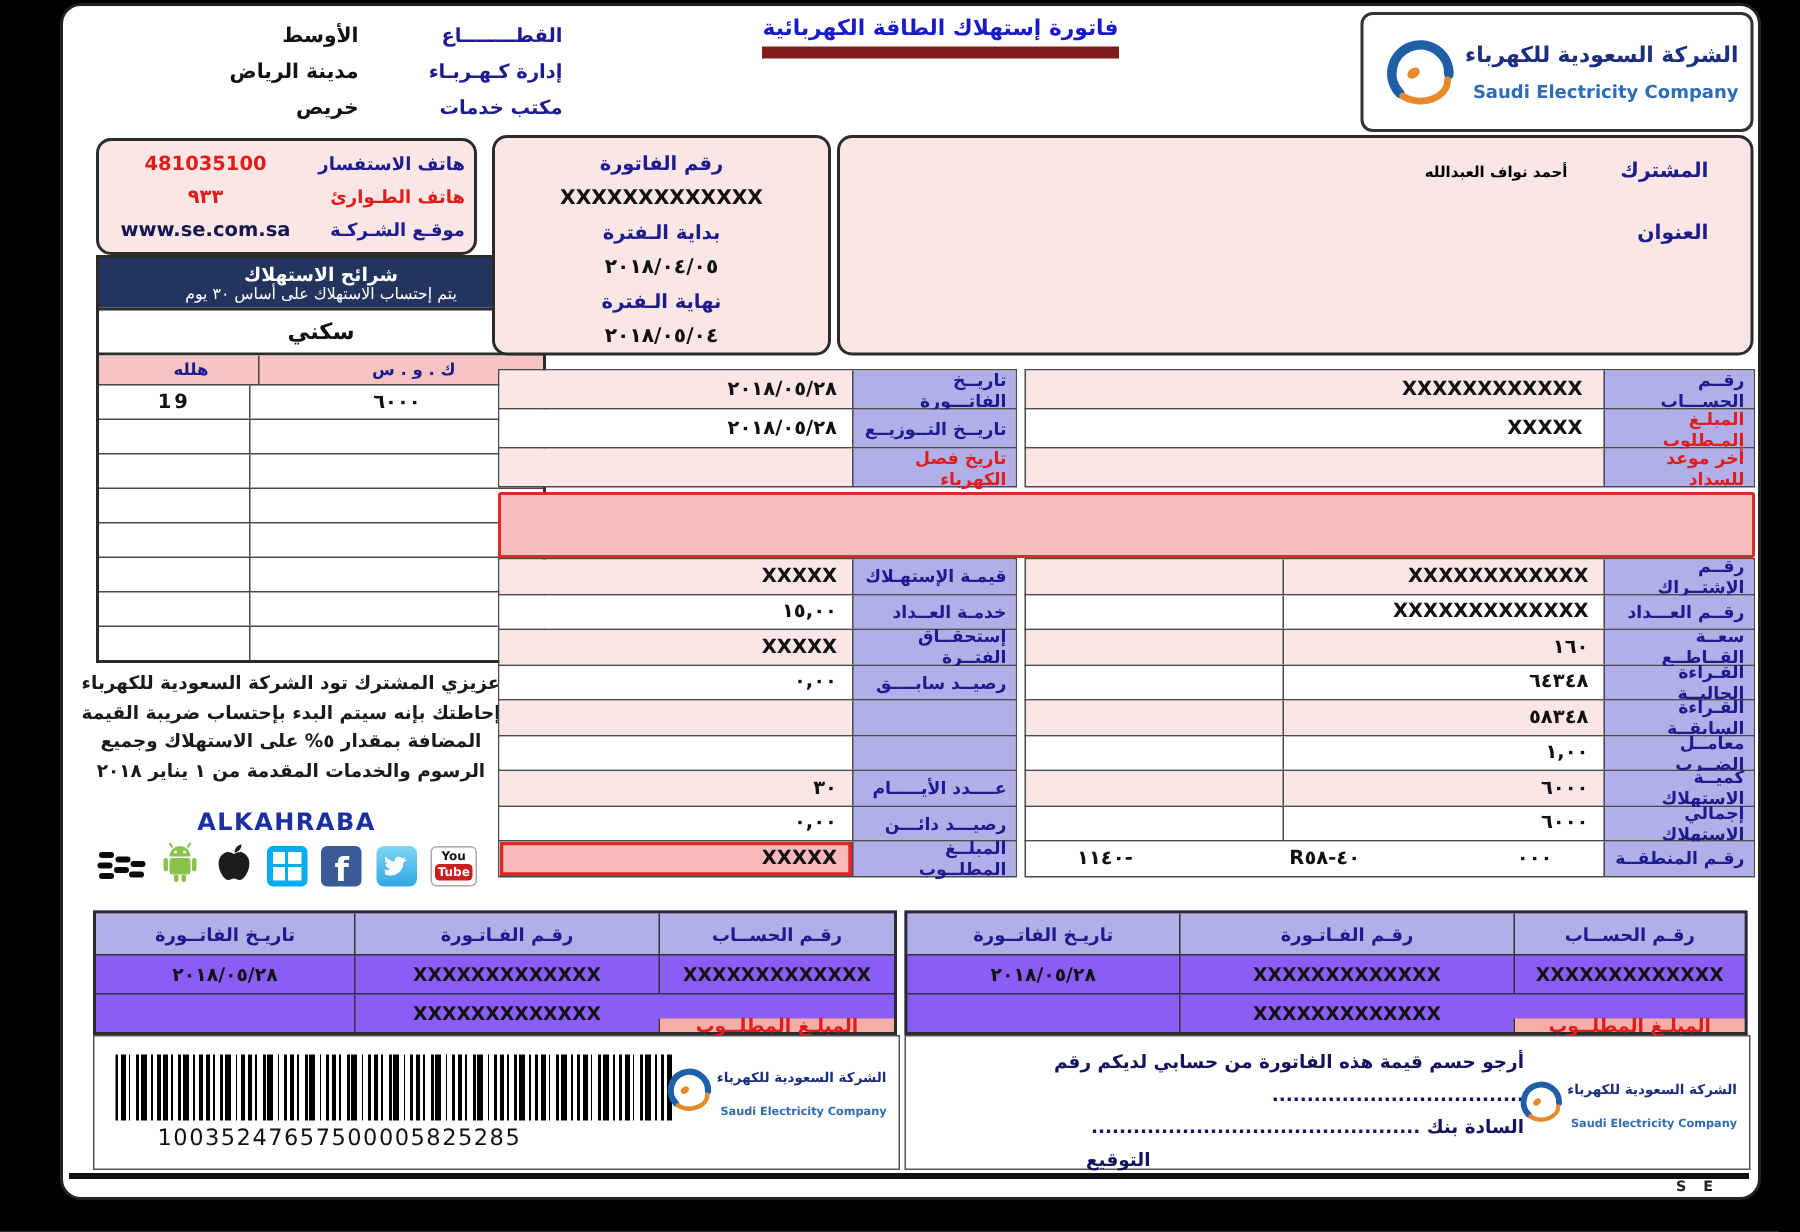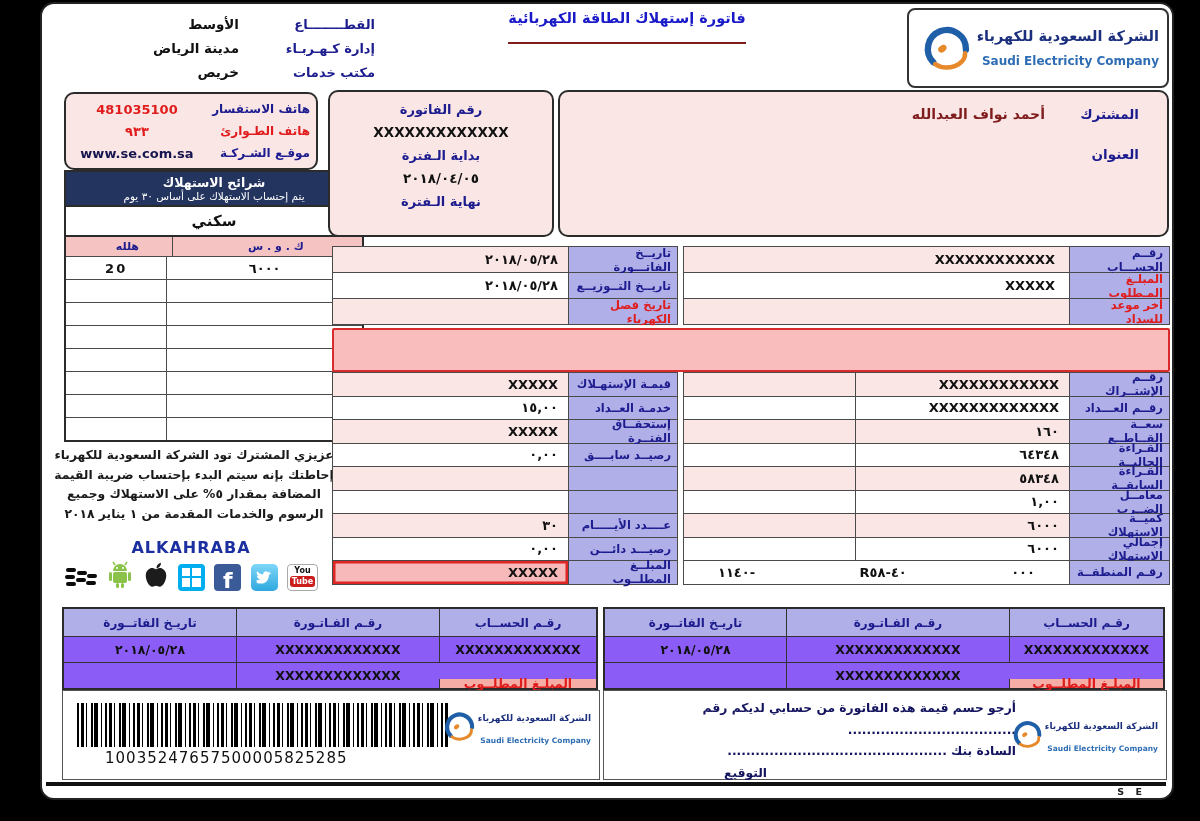--- a/index.html
+++ b/index.html
@@ -11,21 +11,21 @@
   .navy{color:#1c1c8f;}
   .red{color:#e01c1c;}
 
   
   .sector{left:105px;top:8px;width:228px;direction:rtl;}
   .sector .srow{display:flex;height:24px;align-items:center;}
   .sector .slbl{width:122px;text-align:right;font-size:13px;font-weight:bold;color:#1c1c8f;}
   .sector .sval{flex:1;text-align:right;font-size:13.5px;font-weight:bold;color:#111;padding-right:14px;}
   .title{left:420px;top:4px;width:330px;text-align:center;}
   .title span{display:inline-block;color:#1a1ac8;font-weight:bold;font-size:14.5px;
-    border-bottom:2px solid #7f1d1d;padding-bottom:16px;}
+    border-bottom:8px solid #7f1d1d;padding-bottom:4px;}
   .logobox{left:865px;top:4px;width:262px;height:80px;border:2px solid #333;border-radius:8px;
     background:#fff;display:flex;align-items:center;padding:0 8px;box-sizing:border-box;}
   .logotxt{flex:1;text-align:right;line-height:1.5;}
   .logotxt .ar{color:#1c2f7d;font-weight:bold;font-size:14.5px;}
   .logotxt .en{color:#2e6db4;font-weight:bold;font-size:12px;}
 
   
   .pinkbox{border:2px solid #2b2b2b;border-radius:10px;background:#fbe6e6;box-sizing:border-box;}
   .phone{left:22px;top:88px;width:254px;height:78px;padding:4px 6px;direction:rtl;}
   .phone .prow{display:flex;height:22px;align-items:center;}
@@ -54,21 +54,21 @@
   .appicons{left:22px;top:556px;width:254px;height:34px;display:flex;
     align-items:center;justify-content:space-between;}
 
   
   .invbox{left:286px;top:86px;width:226px;height:147px;text-align:center;padding-top:6px;}
   .invbox .il{font-size:13px;font-weight:bold;color:#1c1c8f;height:23px;line-height:23px;}
   .invbox .iv{font-size:13.5px;font-weight:bold;color:#111;height:23px;line-height:23px;}
   .subbox{left:516px;top:86px;width:611px;height:147px;direction:rtl;padding:14px 28px;box-sizing:border-box;}
   .subbox .row1{display:flex;align-items:baseline;}
   .subbox .sl{font-size:13.5px;font-weight:bold;color:#1c1c8f;width:86px;text-align:right;}
-  .subbox .sv{font-size:14px;font-weight:bold;color:#7f1d1d;padding-right:8px;}
+  .subbox .sv{font-size:10px;font-weight:bold;color:#000000;padding-right:8px;}
   .subbox .row2{margin-top:22px;}
 
   
   .maintab{left:290px;top:243px;width:838px;height:347px;}
   .msub{position:absolute;top:0;}
   .msub-left{left:0;width:346px;}
   .msub-right{left:351px;width:487px;}
   .mrow{display:flex;border:1px solid #4a4a4a;margin-top:-1px;box-sizing:border-box;}
   .h26{height:27px;}
   .h24{height:24.5px;}
@@ -199,21 +199,21 @@
       <div class="l1">شرائح الاستهلاك</div>
       <div class="l2">يتم إحتساب الاستهلاك على أساس ٣٠ يوم</div>
     </div>
     <div class="cat">سكني</div>
     <div class="tgrid">
       <div class="trow thead">
         <div class="c1">هلله</div>
         <div class="c2">ك . و . س</div>
       </div>
       <div class="trow">
-        <div class="c1 tval">20</div>
+        <div class="c1 tval">19</div>
         <div class="c2 tval">٦٠٠٠</div>
       </div>
       <div class="trow">
         <div class="c1 tval"></div>
         <div class="c2 tval"></div>
       </div>
       <div class="trow">
         <div class="c1 tval"></div>
         <div class="c2 tval"></div>
       </div>
@@ -292,20 +292,21 @@
       <span class="yt2">Tube</span>
     </span>
   </div>
 
   <div class="abs pinkbox invbox">
     <div class="il">رقم الفاتورة</div>
     <div class="iv">XXXXXXXXXXXXX</div>
     <div class="il">بداية الـفترة</div>
     <div class="iv">٢٠١٨/٠٤/٠٥</div>
     <div class="il">نهاية الـفترة</div>
+    <div class="iv">٢٠١٨/٠٥/٠٤</div>
   </div>
 
   <div class="abs pinkbox subbox">
     <div class="row1">
       <span class="sl">المشترك</span>
       <span class="sv">أحمد نواف العبدالله</span>
     </div>
     <div class="row2">
       <span class="sl">العنوان</span>
       <span class="sv"></span>

